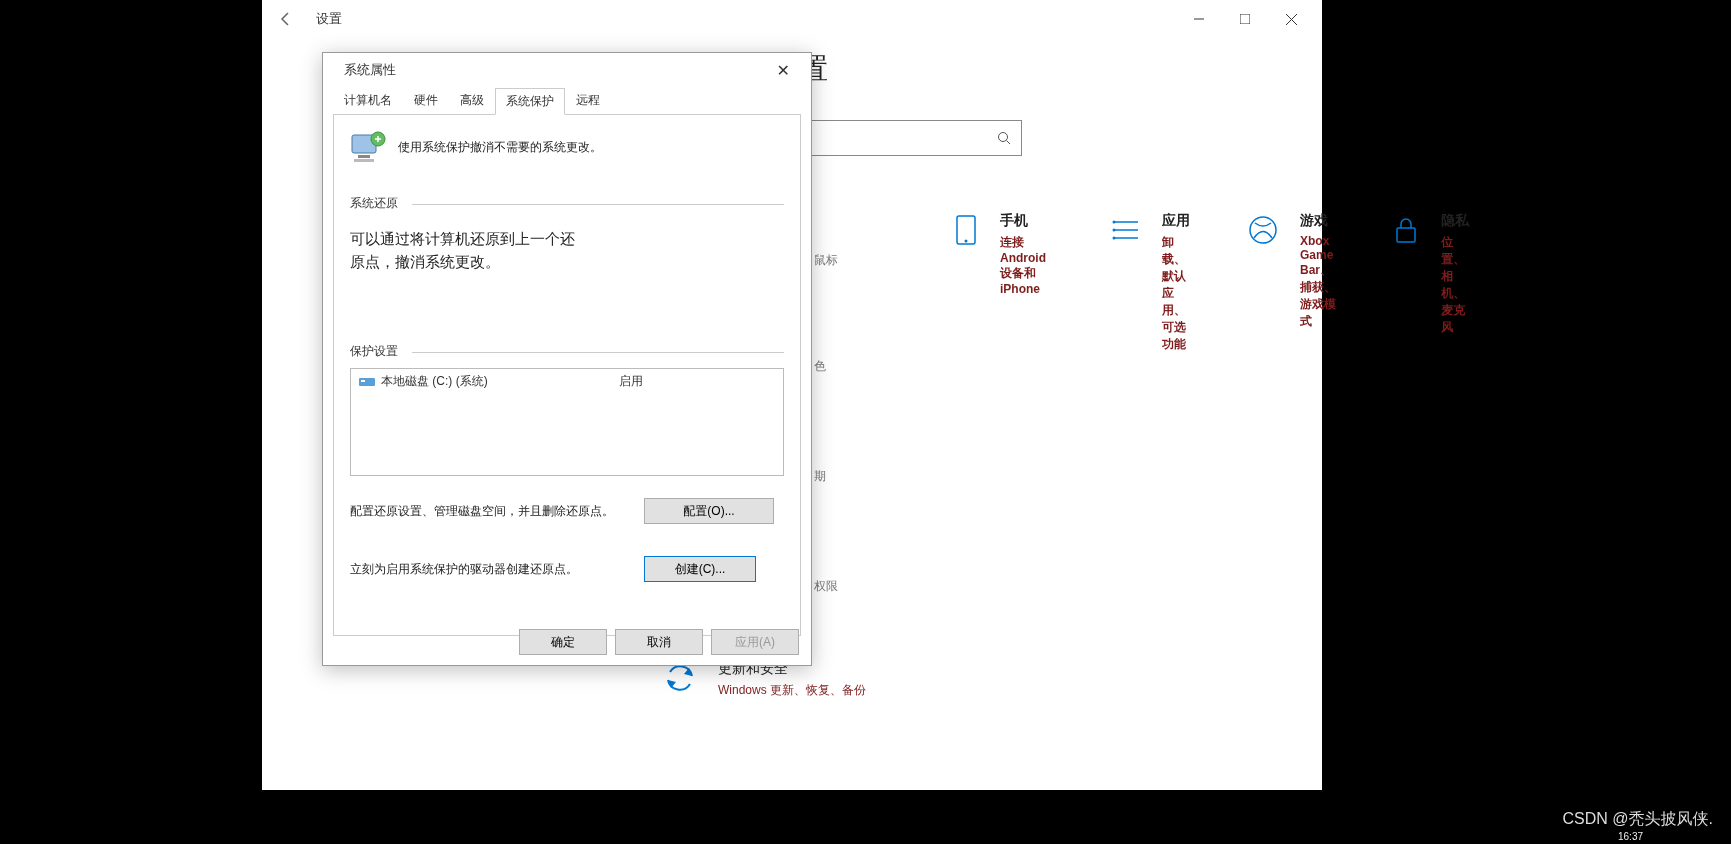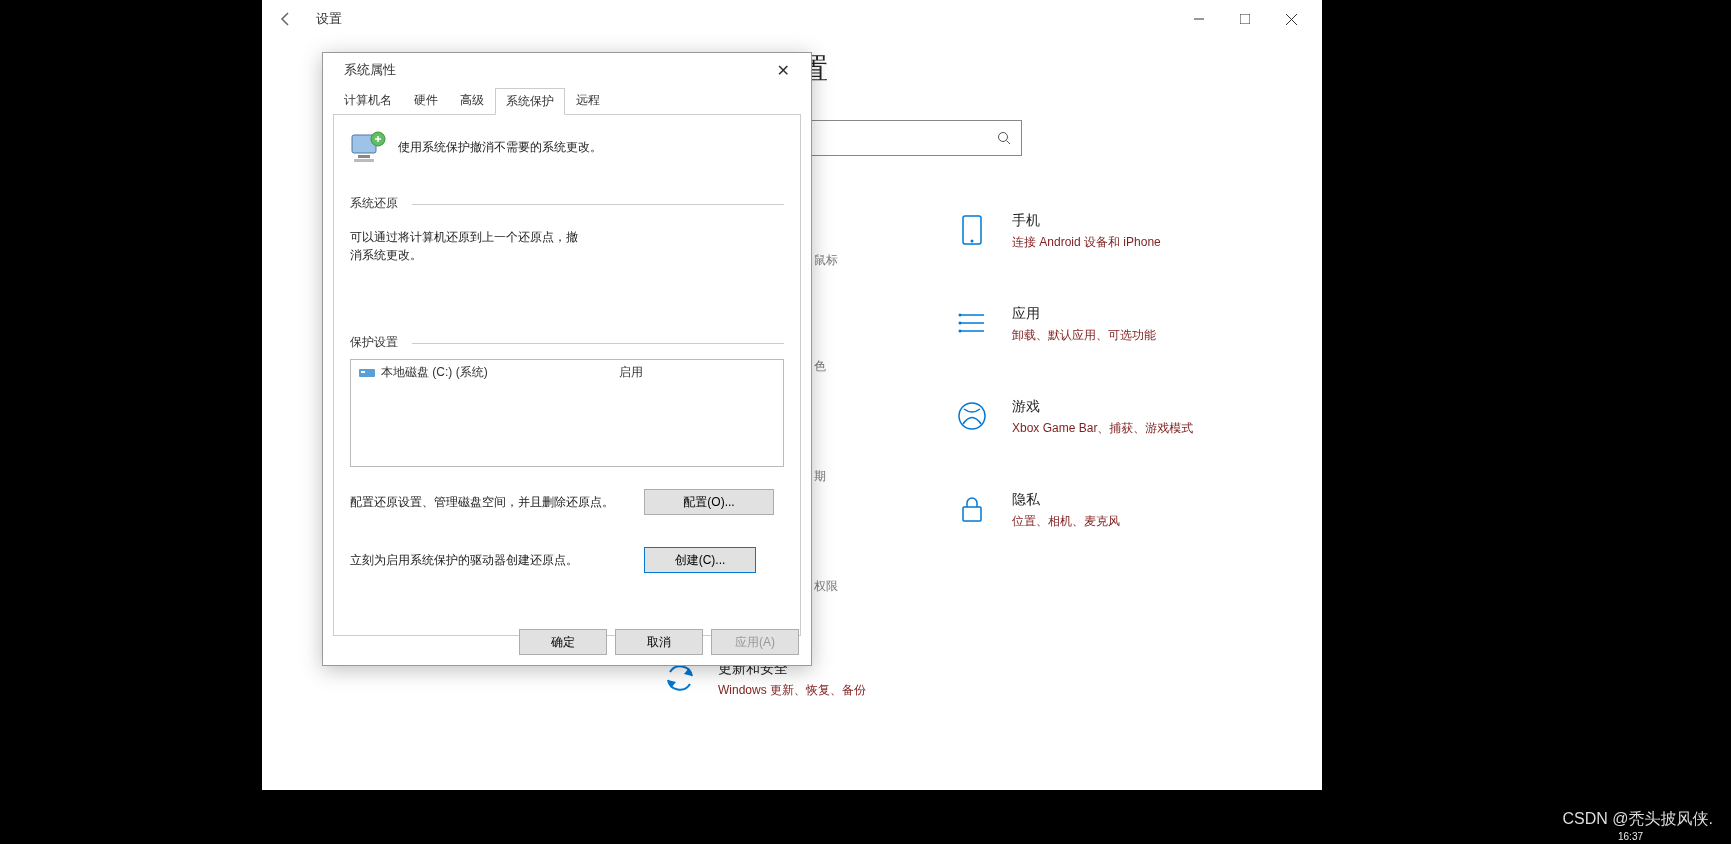--- a/index.html
+++ b/index.html
@@ -7,21 +7,21 @@
 .settings-window { position: absolute; left: 262px; top: 0; width: 1060px; height: 790px; background: #fff; }
 .settings-titlebar { height: 38px; display: flex; align-items: center; padding: 0 8px; }
 .back-btn { width: 32px; height: 32px; display: flex; align-items: center; justify-content: center; color: #666; }
 .settings-app-title { font-size: 13px; color: #333; margin-left: 14px; }
 .win-controls { margin-left: auto; display: flex; }
 .win-ctrl { width: 46px; height: 32px; display: flex; align-items: center; justify-content: center; color: #333; }
 .settings-heading { font-size: 28px; font-weight: 400; color: #222; margin-left: 510px; margin-top: 12px; }
 .search-wrap { position: absolute; left: 480px; top: 120px; width: 280px; height: 36px; border: 1px solid #888; display: flex; align-items: center; background: #fff; }
 .search-wrap input { flex: 1; border: none; padding: 0 8px; font-size: 13px; outline: none; }
 .search-icon { width: 34px; display: flex; align-items: center; justify-content: center; color: #555; }
-.cat-list { position: absolute; left: 692px; top: 212px; width: 340px; display: flex; flex-direction: column; gap: 54px; }
+.cat-list { position: absolute; left: 692px; top: 212px; width: 340px; display: flex; flex-direction: row; gap: 54px; font-weight: bold; }
 .cat-item { display: flex; align-items: flex-start; gap: 22px; }
 .cat-icon { width: 36px; height: 36px; display: flex; align-items: center; justify-content: center; color: #0078d4; }
 .cat-text { display: flex; flex-direction: column; gap: 4px; }
 .cat-title { font-size: 14px; color: #222; }
 .cat-desc { font-size: 12px; color: #7f1d1d; }
 .hidden-cat { position: absolute; left: 552px; font-size: 12px; color: #777; }
 .hc1 { top: 252px; }
 .hc2 { top: 358px; }
 .hc3 { top: 468px; }
 .hc4 { top: 578px; }
@@ -34,21 +34,21 @@
 .tab-strip { display: flex; padding: 0 10px; }
 .tab { padding: 4px 10px; font-size: 12px; color: #333; border: 1px solid transparent; cursor: pointer; }
 .tab.active { border: 1px solid #ccc; border-bottom: 1px solid #fff; background: #fff; position: relative; top: 1px; z-index: 2; }
 .tab-panel { border: 1px solid #ccc; margin: 0 10px 10px 10px; padding: 14px 16px 16px 16px; height: 522px; position: relative; }
 .intro-row { display: flex; gap: 12px; align-items: center; margin-bottom: 30px; }
 .sys-icon { width: 36px; height: 36px; }
 .intro-text { font-size: 12px; color: #222; }
 .sect-heading { font-size: 12px; color: #333; margin-bottom: 6px; position: relative; }
 .sect-heading::after { content: ""; position: absolute; left: 62px; right: 0; top: 50%; height: 1px; background: #ccc; }
 .restore-row { display: flex; align-items: flex-start; gap: 8px; margin-top: 16px; }
-.restore-text { font-size: 12px; color: #222; width: 230px; line-height: 1.5; }
+.restore-text { font-size: 15px; color: #222; width: 230px; line-height: 1.5; }
 .btn { height: 26px; padding: 0 20px; font-size: 12px; background: #e1e1e1; border: 1px solid #adadad; cursor: pointer; font-family: inherit; }
 .btn.large { width: 186px; }
 .btn.accent { border: 1px solid #0078d4; background: #e1e1e1; }
 .btn:disabled { color: #999; }
 .highlight-box { border: 3px solid #e60000; padding: 3px; position: absolute; left: 280px; top: 190px; width: 200px; height: 42px; display: flex; align-items: center; justify-content: center; }
 .drive-table { border: 1px solid #bbb; margin-top: 8px; height: 108px; }
 .drive-th { display: flex; padding: 2px 8px; font-size: 12px; color: #333; border-bottom: 1px solid #e8e8e8; }
 .drive-th .c1 { width: 260px; }
 .drive-td { display: flex; padding: 4px 8px; font-size: 12px; color: #333; align-items: center; }
 .drive-td .c1 { width: 260px; display: flex; align-items: center; gap: 6px; }

